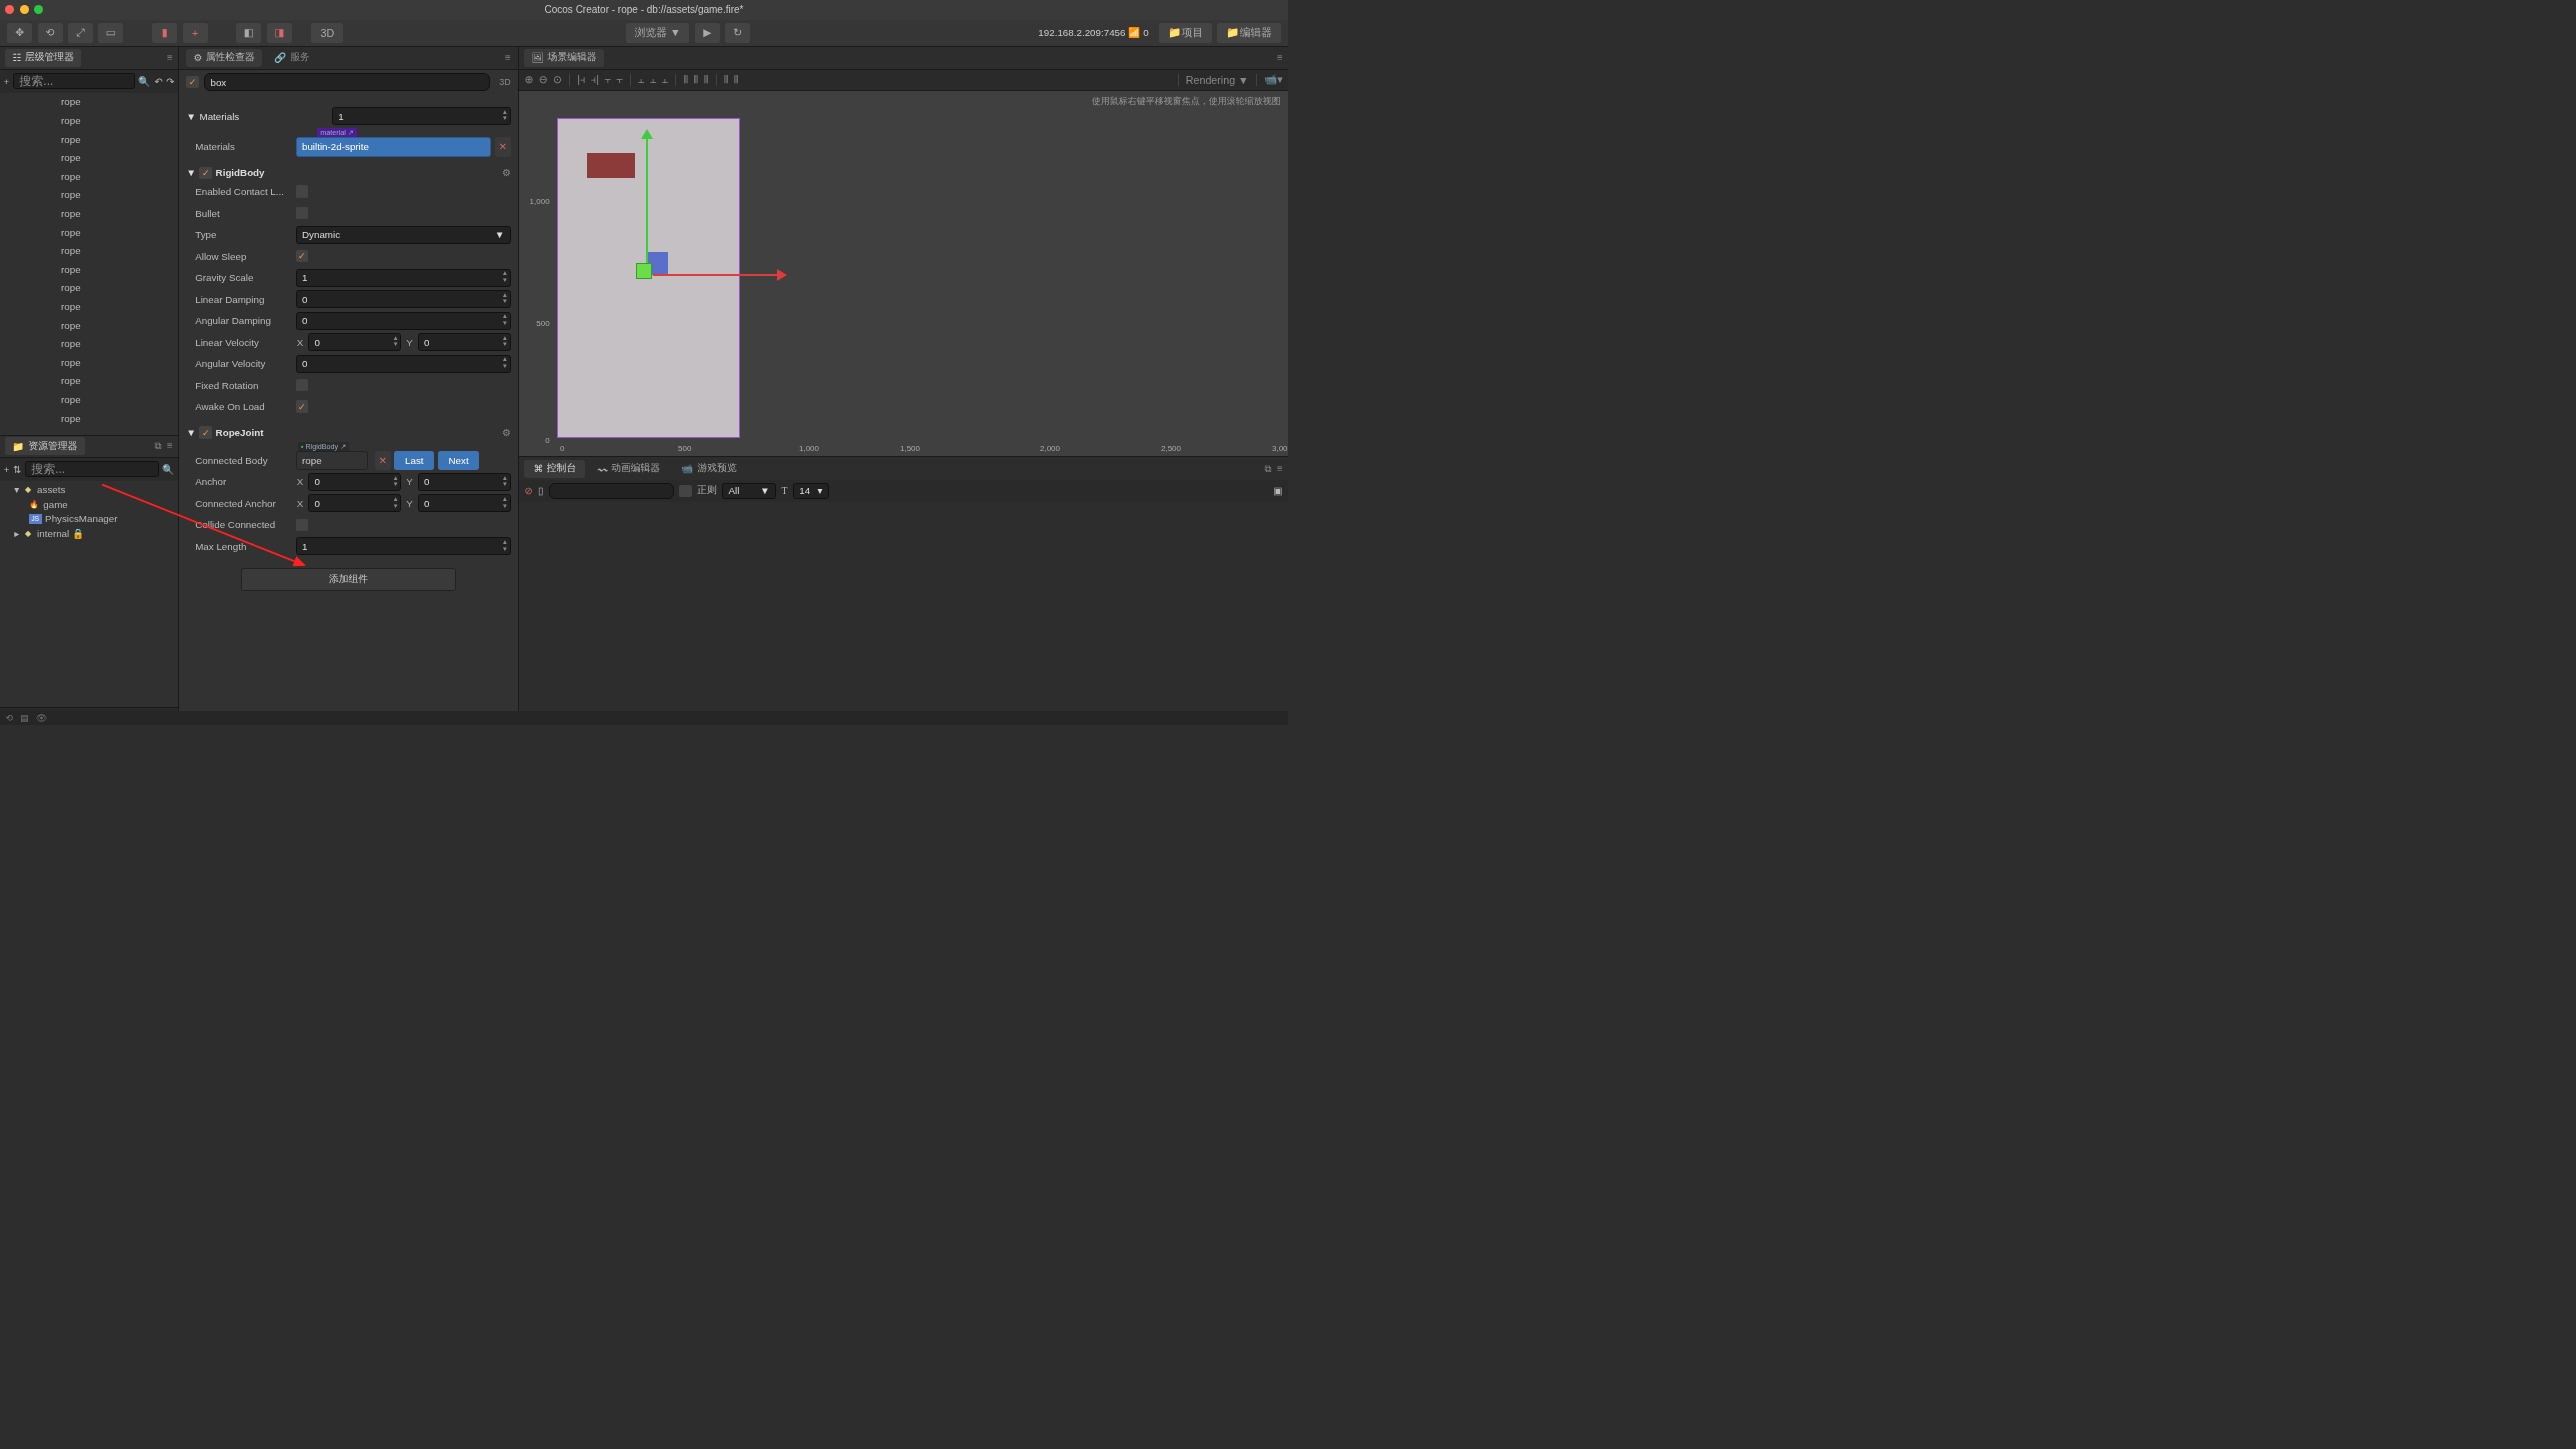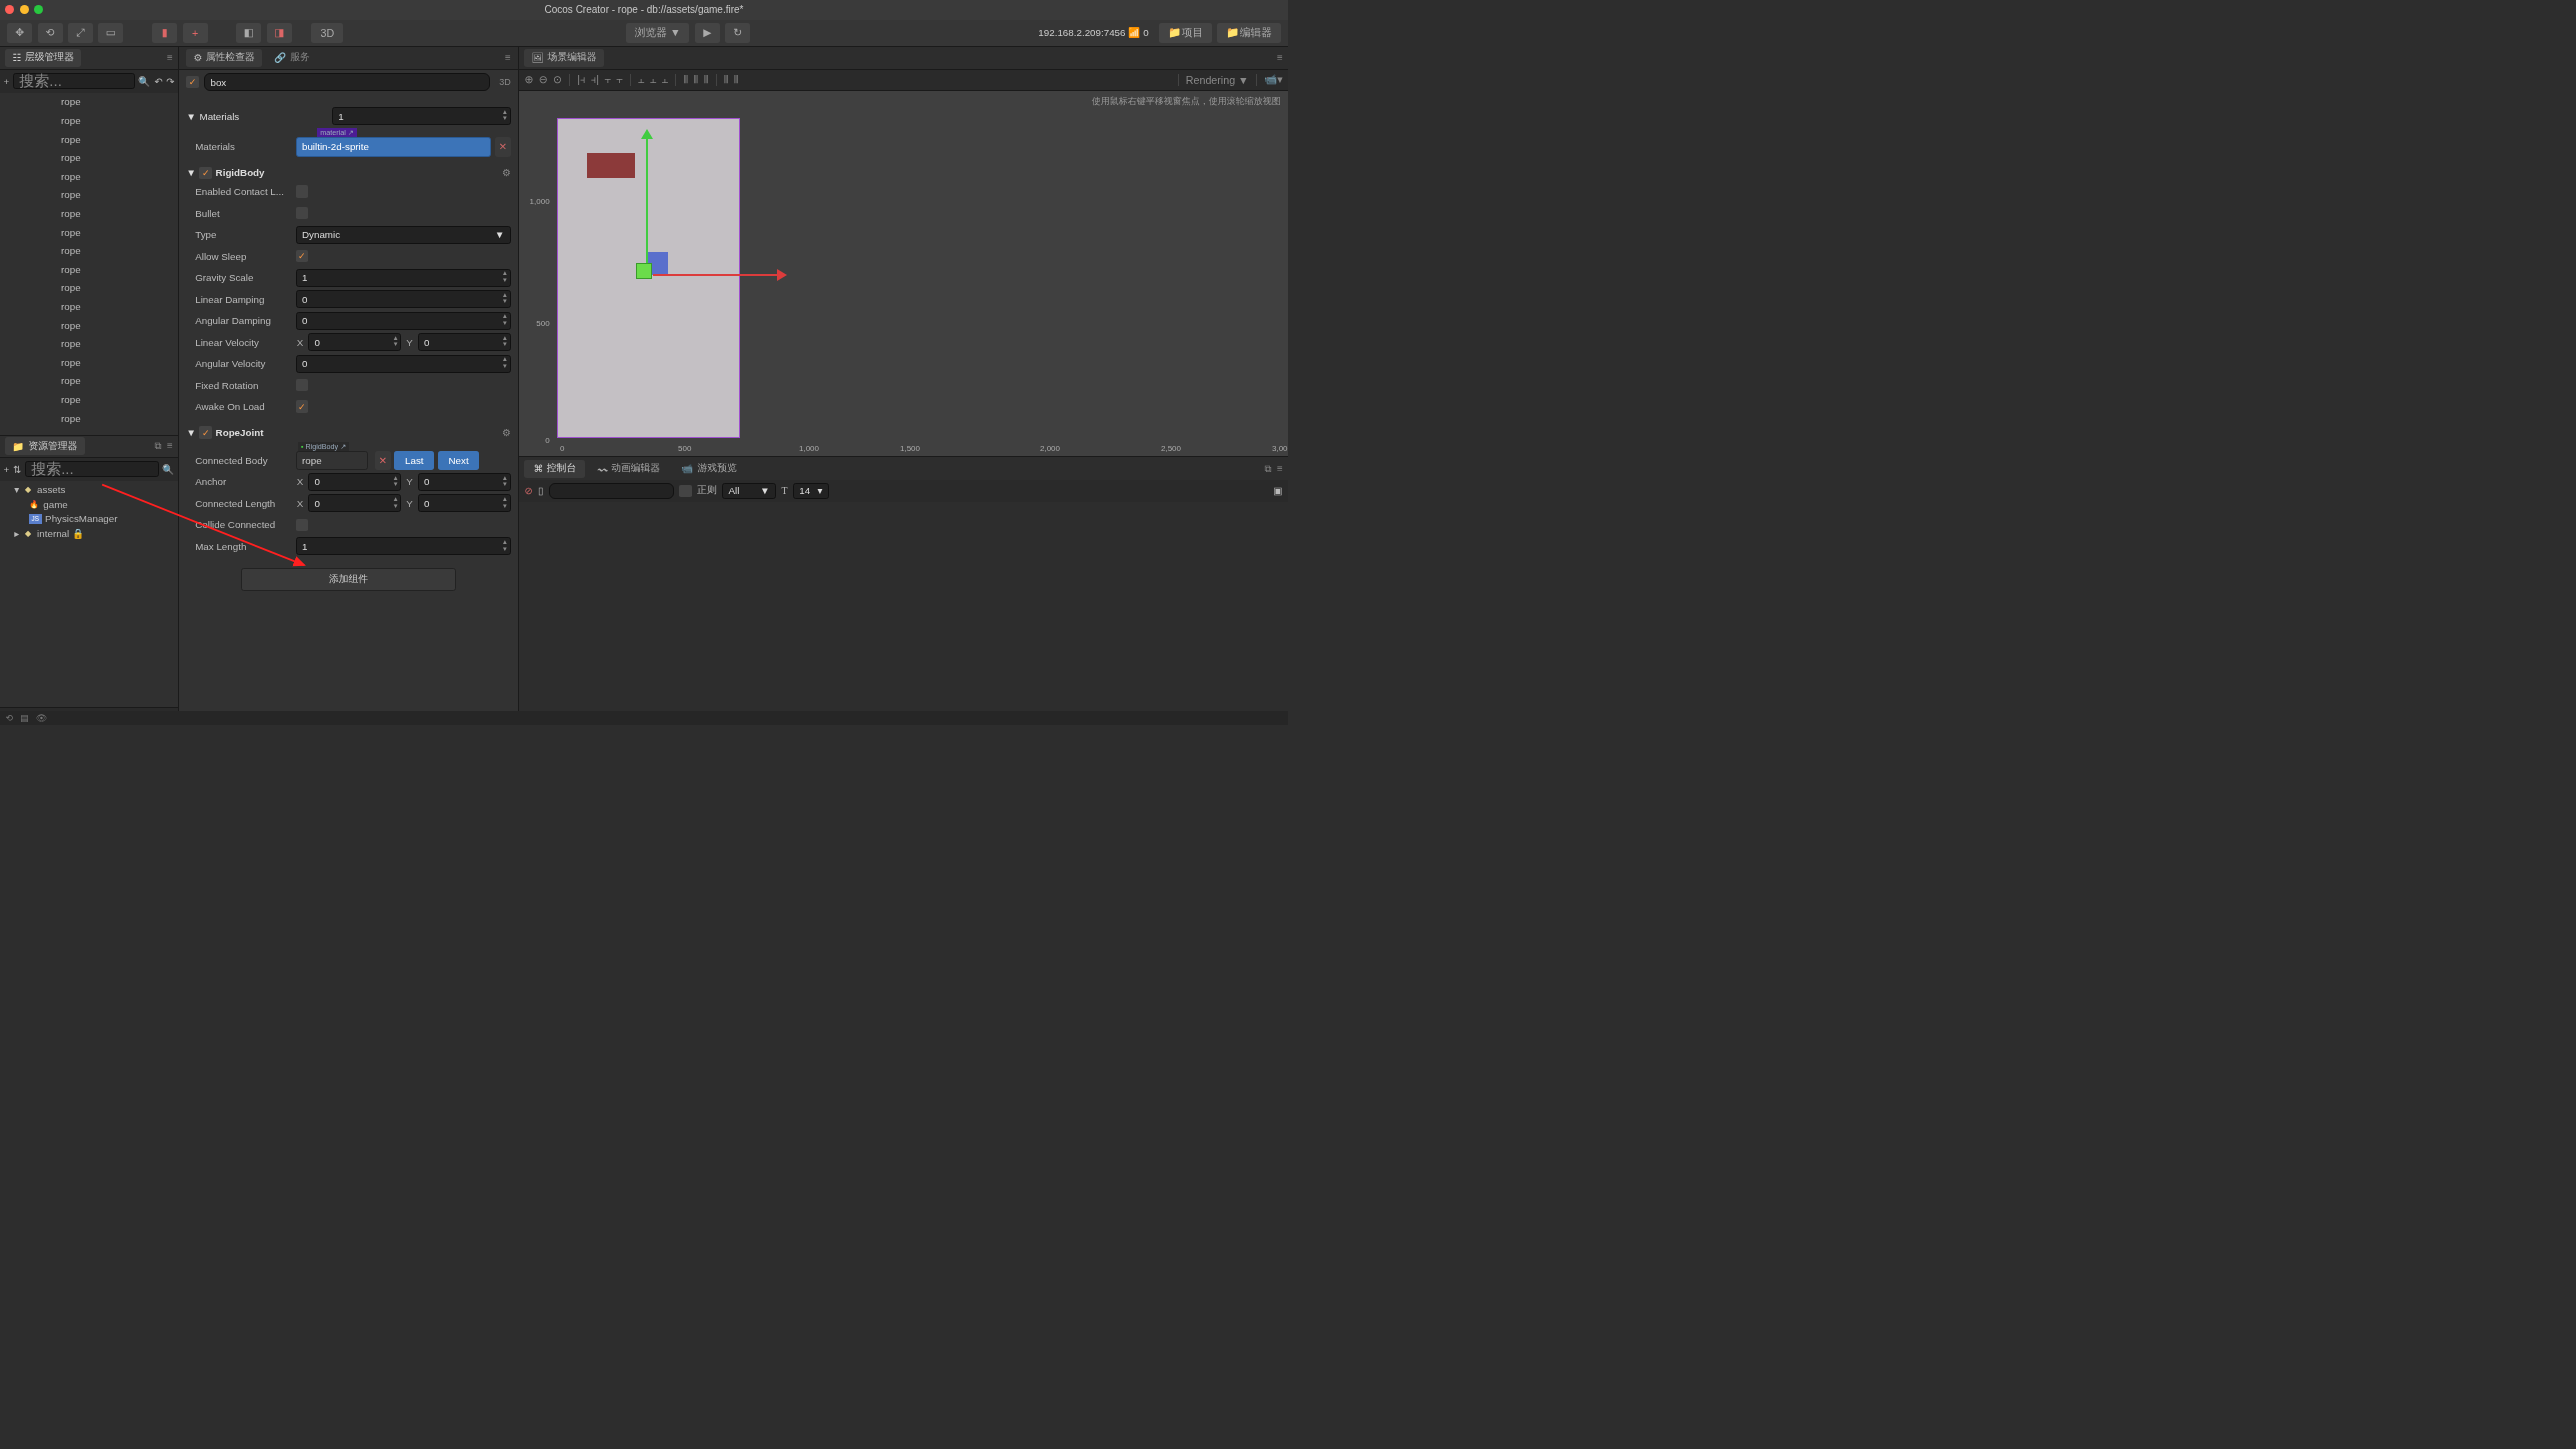--- a/index.html
+++ b/index.html
@@ -15,21 +15,21 @@
 .spacer { flex:1; }
 .ipbox { color:#ccc; font-size:9.8px; margin:0 5.4px; }
 .body { display:flex; height:678px; }
 .col-left { width:179px; display:flex; flex-direction:column; border-right:0.9px solid #1a1a1a; }
 .col-mid { width:340px; border-right:0.9px solid #1a1a1a; background:#323232; display:flex; flex-direction:column; }
 .col-right { flex:1; display:flex; flex-direction:column; }
 .panel-hdr { height:23px; background:#2f2f2f; border-bottom:0.9px solid #1a1a1a; display:flex; align-items:center; padding:0 5.4px; gap:5.4px; }
 .panel-hdr .tab { background:#3d3d3d; padding:2.7px 7.2px; border-radius:2.7px; color:#d0d0d0; font-size:9.8px; display:flex; align-items:center; gap:3.6px; }
 .panel-tools { margin-left:auto; display:flex; gap:5.4px; color:#888; }
 .hier-bar { height:23px; background:#2a2a2a; display:flex; align-items:center; padding:0 3.6px; gap:3.6px; }
-.search { flex:1; background:#222; border:0.9px solid #111; border-radius:2.7px; height:16px; padding:0 5.4px; color:#888; font-size:15px; display:flex; align-items:center; }
+.search { flex:1; background:#222; border:0.9px solid #111; border-radius:2.7px; height:16px; padding:0 5.4px; color:#888; font-size:12px; display:flex; align-items:center; }
 .tree { flex:1; overflow:auto; background:#303030; }
 .tree-item { padding:1.8px 0 1.8px 61px; color:#bbb; font-size:9.8px; line-height:15px; }
 .assets { flex:1; background:#303030; overflow:auto; padding:1.8px 0; }
 .asset-item { padding:1.8px 0 1.8px 14.3px; display:flex; align-items:center; gap:3.6px; font-size:9.8px; }
 .asset-item .dep { display:inline-block; }
 .aicon { width:10.7px; height:10.7px; display:inline-flex; align-items:center; justify-content:center; font-size:8px; }
 .status { height:18px; background:#2a2a2a; border-top:0.9px solid #1a1a1a; display:flex; align-items:center; padding:0 5.4px; color:#aaa; font-size:9px; }
 .insp-hdr { height:23px; background:#2d2d2d; display:flex; align-items:center; padding:0 7.2px; gap:5.4px; border-bottom:0.9px solid #1a1a1a; }
 .insp-hdr .tab { padding:2.7px 7.2px; background:#3a3a3a; border-radius:2.7px; display:flex; align-items:center; gap:3.6px; font-size:9.8px; }
 .insp-hdr .tab.dim { background:transparent; color:#888; }
@@ -359,21 +359,21 @@
                 <span class="spin">▲<br>▼</span>
               </div>
               <span class="xl">Y</span>
               <div class="numin">
                 <span>0</span>
                 <span class="spin">▲<br>▼</span>
               </div>
             </div>
         </div>
         <div class="prop">
-            <div class="lbl">Connected Length</div>
+            <div class="lbl">Connected Anchor</div>
           <div class="xy">
               <span class="xl">X</span>
               <div class="numin">
                 <span>0</span>
                 <span class="spin">▲<br>▼</span>
               </div>
               <span class="xl">Y</span>
               <div class="numin">
                 <span>0</span>
                 <span class="spin">▲<br>▼</span>

